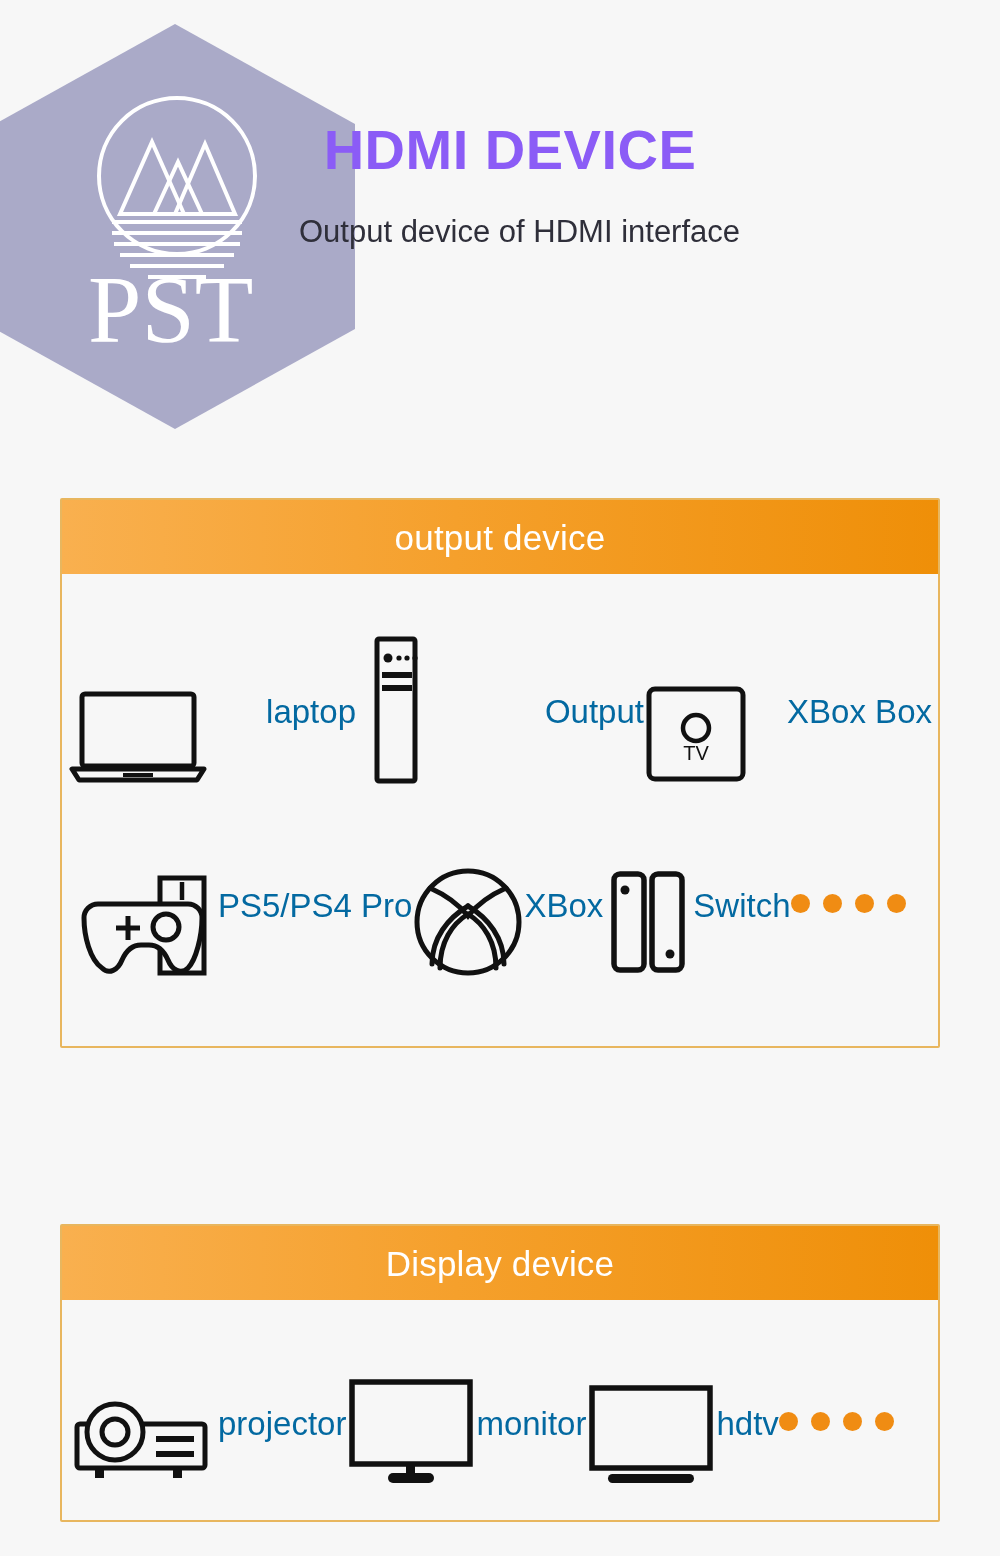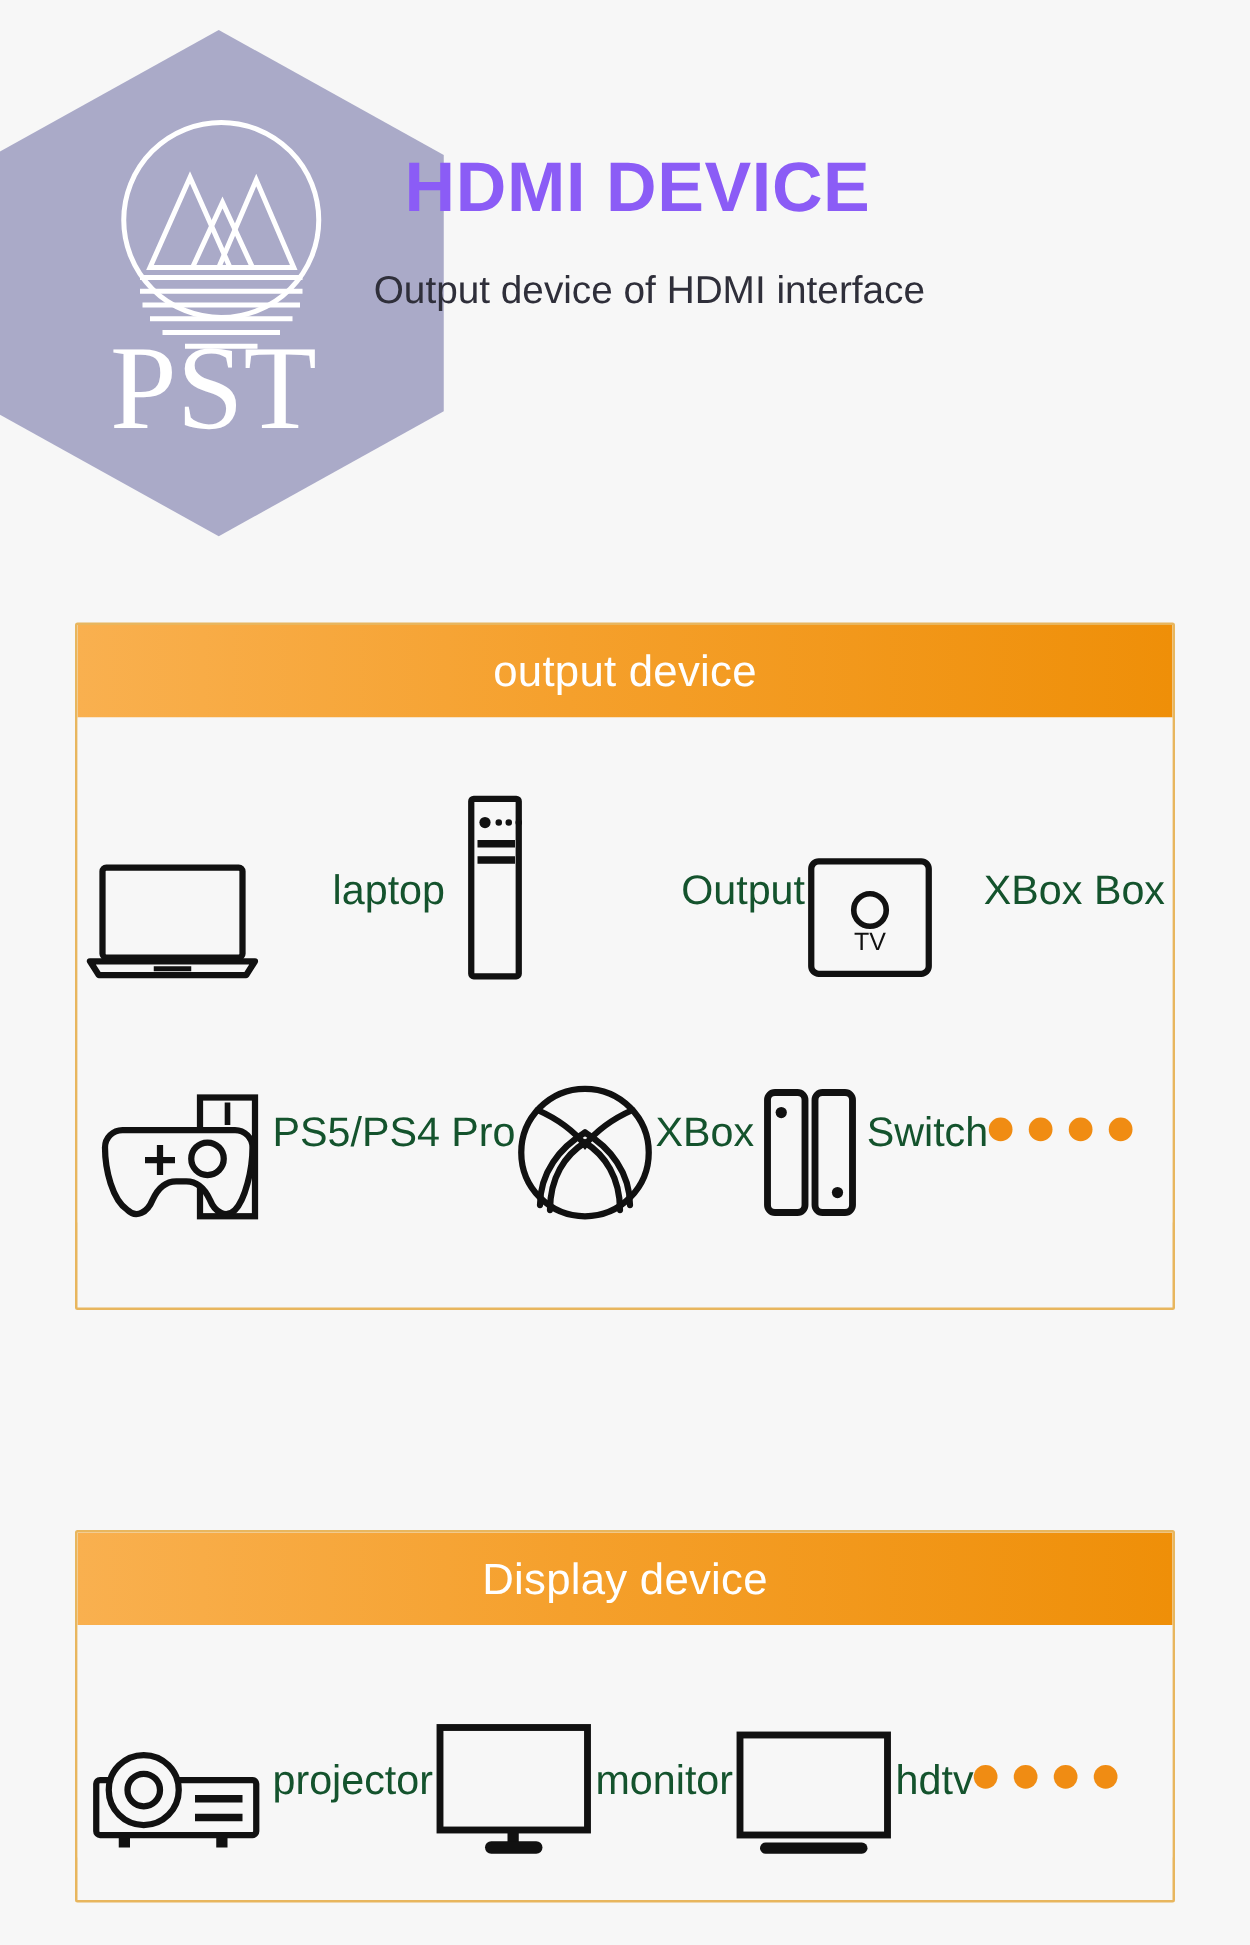--- a/index.html
+++ b/index.html
@@ -105,21 +105,21 @@
     height: 150px;
     display: flex;
     align-items: flex-end;
     justify-content: center;
   }
   #card-display .icon-box { height: 130px; }
   .cell-label {
     margin-top: 4px;
     font-size: 33px;
     line-height: 1;
-    color: #14532d;
+    color: #0369a1;
     white-space: nowrap;
     font-weight: normal;
   }
 
   
   #row-output-1 { padding: 60px 6px 0 6px; }
   #row-output-2 { padding: 44px 6px 0 6px; }
   #row-display-1 { padding: 56px 6px 0 6px; }
 
   

